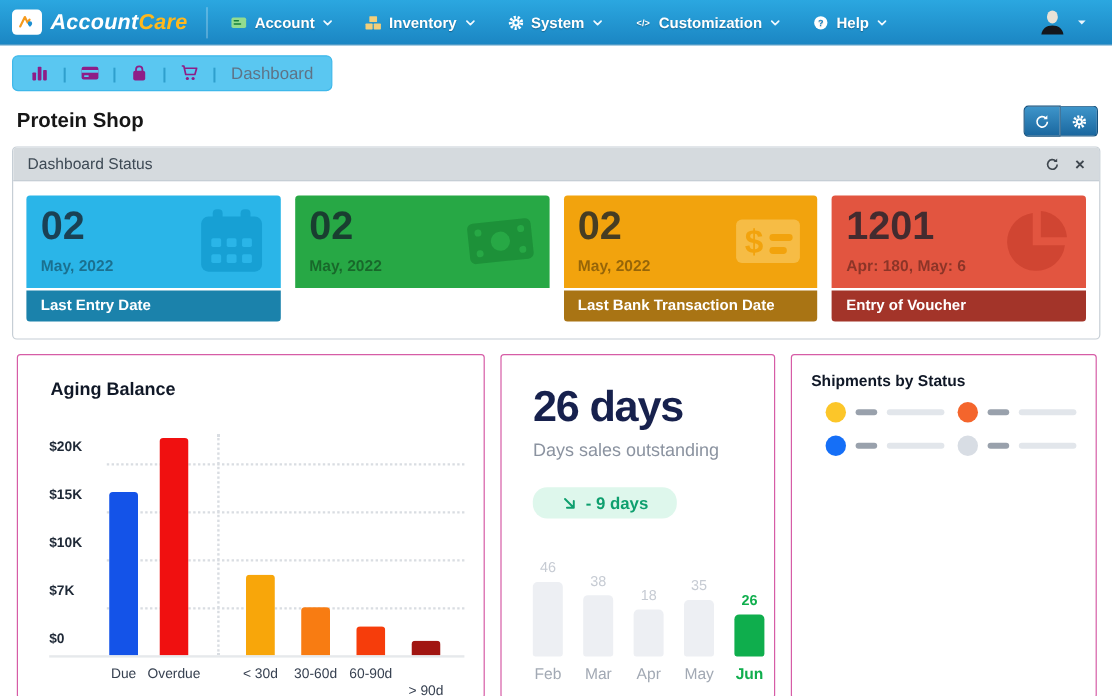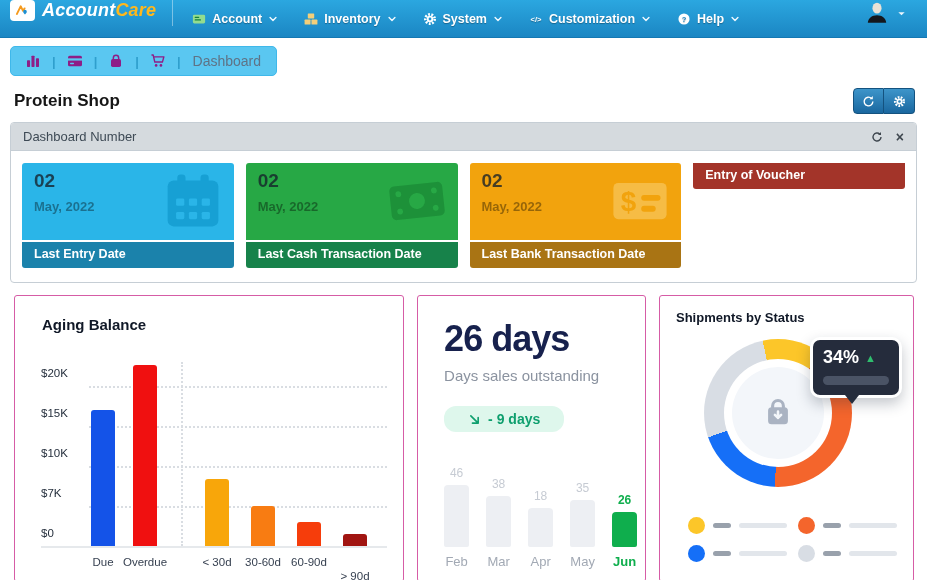--- a/index.html
+++ b/index.html
@@ -3,21 +3,21 @@
 <meta charset="utf-8">
 <style>
   * { box-sizing: border-box; }
   html,body { margin:0; padding:0; }
   body {
     width:927px; height:580px; overflow:hidden;
     background:#fff; font-family:"Liberation Sans", sans-serif;
     -webkit-font-smoothing:antialiased;
   }
   
-  .navbar { display:flex; align-items:flex-start; height:38px;
+  .navbar { display:flex; align-items:center; height:38px;
     background:linear-gradient(180deg,#2ba7e0 0%,#1b86c3 100%);
     border-bottom:1px solid #1478b3; padding:0 12px 0 10px; }
   .brand { display:flex; align-items:center; cursor:pointer; }
   .logo-box { width:25px; height:21px; background:#fff; border-radius:4px;
     display:grid; place-items:center; }
   .logo-box svg { width:17px; height:17px; display:block; }
   .brand-text { font-size:18px; font-weight:800; font-style:italic; color:#fff;
     margin-left:7px; letter-spacing:.2px; }
   .brand-care { color:#ffb81c; }
   .nav-divider { width:1px; height:26px; background:rgba(255,255,255,.4); margin:0 6px 0 16px; }
@@ -57,38 +57,38 @@
     background:#d5dade; padding:6px 12px; font-size:13px; color:#3e4a55;
     border-bottom:1px solid #c6ced5; }
   .hdr-icons { display:flex; align-items:center; gap:13px; color:#3f474f; }
   .hdr-ic { width:12px; height:12px; display:grid; place-items:center; cursor:pointer; }
   .hdr-ic svg { width:12px; height:12px; display:block; }
   .hdr-close { font-size:14px; font-weight:700; line-height:1; cursor:pointer; }
   .status-body { display:flex; gap:12px; padding:12px 11px 14px; }
   .card { flex:1; display:flex; flex-direction:column; gap:2px; }
   .card-body { position:relative; height:77px; border-radius:3px 3px 0 0;
     background:var(--card-bg); padding:8px 12px 0; }
-  .card-num { font-size:19px; font-weight:800; color:rgba(22,32,42,.78); line-height:1.05; }
+  .card-num { font-size:33px; font-weight:800; color:rgba(22,32,42,.78); line-height:1.05; }
   .card-sub { font-size:13px; font-weight:700; color:rgba(0,0,0,.38); margin-top:8px; }
   .card-icon { position:absolute; right:12px; top:9px; }
   .card-icon svg { width:58px; height:58px; display:block; }
   .card-footer { border-radius:0 0 3px 3px; padding:5px 12px 7px; font-size:12.5px;
     font-weight:700; color:#fff; }
   
   .panels { display:flex; gap:13px; margin:12px 13px 0 14px; }
   .panel { background:#fff; border:1px solid #d65ca6; border-radius:3px;
     position:relative; height:287px; }
   .panel-aging { width:392px; }
   .panel-dso { width:230px; }
   .panel-ship { flex:1; padding:14px 16px 0; }
   .panel-aging h2 { margin:20px 0 0 27px; font-size:15px; font-weight:800; color:#101827; }
   .aging { position:relative; height:240px; margin-top:4px; font-size:11.5px; }
   .grid-line { position:absolute; left:74px; right:16px; border-top:2px dotted #d9dde2; }
   .base-line { position:absolute; left:26px; right:16px; border-top:2px solid #e6e9ec; }
-  .ytick { position:absolute; left:26px; color:#1f2937; font-weight:400; }
+  .ytick { position:absolute; left:26px; color:#1f2937; font-weight:700; }
   .vsep { position:absolute; left:166px; border-left:2px dotted #d9dde2; }
   .abar { position:absolute; width:24px; border-radius:3px 3px 0 0; }
   .xlab { position:absolute; transform:translateX(-50%); color:#374151; white-space:nowrap; }
   
   .dso-value { margin:22px 0 0 26px; font-size:36px; font-weight:800; color:#17214d;
     letter-spacing:-1px; }
   .dso-sub { margin:7px 0 0 26px; font-size:15px; color:#8b93a0; }
   .dso-badge { display:inline-flex; align-items:center; gap:7px; margin:22px 0 0 26px;
     padding:5px 24px; border-radius:12px; font-size:14px; font-weight:700; }
   .badge-icon svg { width:13px; height:13px; display:block; }
@@ -282,21 +282,21 @@
           <circle cx="12" cy="12" r="8" fill="none" stroke="currentColor" stroke-width="4.5" stroke-dasharray="3.1 2.48"></circle>
           <circle cx="12" cy="12" r="5.5" fill="currentColor"></circle>
           <circle cx="12" cy="12" r="2.4" fill="var(--gear-hole,#1f97d3)"></circle>
         </svg>
     </button>
   </div>
 </div>
 
 <section class="status-panel">
   <div class="status-header">
-    <span>Dashboard Number</span>
+    <span>Dashboard Status</span>
     <span class="hdr-icons">
       <span class="hdr-ic">
         <svg viewBox="0 0 24 24">
             <path d="M20 12a8 8 0 1 1-2.3-5.6" fill="none" stroke="currentColor" stroke-width="2.8"></path>
             <path d="M20 2v6h-6z" fill="currentColor"></path>
           </svg>
       </span>
       <span class="hdr-close">×</span>
     </span>
   </div>
@@ -333,38 +333,47 @@
                 <rect x="1" y="5" width="22" height="14" rx="2" fill="currentColor"></rect>
                 <circle cx="12" cy="12" r="3.3" fill="var(--card-bg)"></circle>
                 <circle cx="4.6" cy="8.4" r="1.2" fill="var(--card-bg)"></circle>
                 <circle cx="19.4" cy="8.4" r="1.2" fill="var(--card-bg)"></circle>
                 <circle cx="4.6" cy="15.6" r="1.2" fill="var(--card-bg)"></circle>
                 <circle cx="19.4" cy="15.6" r="1.2" fill="var(--card-bg)"></circle>
               </g>
             </svg>
           </span>
         </div>
-        <div class="card-footer" style="background: rgb(23, 130, 74);">Last Cash Transaction Date</div>
       </article>
       <article class="card" style="--card-bg: #f2a30d;">
         <div class="card-body">
           <div class="card-num">02</div>
           <div class="card-sub">May, 2022</div>
           <span class="card-icon" style="color: rgb(246, 188, 69);">
             <svg viewBox="0 0 24 24">
               <rect x="1" y="4.5" width="22" height="15" rx="2" fill="currentColor"></rect>
               <text x="7.2" y="16.2" text-anchor="middle" font-size="11.5" font-weight="bold" fill="var(--card-bg)" font-family="Liberation Sans, sans-serif">$</text>
               <rect x="12.5" y="9.5" width="8" height="2.4" rx="1.2" fill="var(--card-bg)"></rect>
               <rect x="12.5" y="14" width="6" height="2.4" rx="1.2" fill="var(--card-bg)"></rect>
             </svg>
           </span>
         </div>
         <div class="card-footer" style="background: rgb(169, 116, 20);">Last Bank Transaction Date</div>
       </article>
       <article class="card" style="--card-bg: #e25540;">
+        <div class="card-body">
+          <div class="card-num">1201</div>
+          <div class="card-sub">Apr: 180, May: 6</div>
+          <span class="card-icon" style="color: rgb(208, 69, 50);">
+            <svg viewBox="0 0 24 24" fill="currentColor">
+              <path d="M10.6 2.3A10 10 0 1 0 21.7 13.4H10.6z"></path>
+              <path d="M13.4 1.6a9.6 9.6 0 0 1 9 9h-9z"></path>
+            </svg>
+          </span>
+        </div>
         <div class="card-footer" style="background: rgb(163, 52, 41);">Entry of Voucher</div>
       </article>
     </div>
 </section>
 
 <div class="panels">
   <section class="panel panel-aging">
     <h2>Aging Balance</h2>
     <div class="aging" id="aging-chart">
         <div class="base-line" style="top: 209px;"></div>
@@ -428,41 +437,20 @@
         <div class="mcol">
           <div class="mval hl">26</div>
           <div class="mbar" style="height: 35px; background: rgb(15, 174, 77);"></div>
           <div class="mlab hl">Jun</div>
         </div>
       </div>
   </section>
 
   <section class="panel panel-ship">
     <h2>Shipments by Status</h2>
-    <div class="donut-wrap">
-      <div class="donut" id="donut" style="background: conic-gradient(from -12deg, rgb(252, 198, 41) 0deg, rgb(252, 198, 41) 46.8deg, rgb(244, 101, 44) 46.8deg, rgb(244, 101, 44) 194.4deg, rgb(21, 111, 247) 194.4deg, rgb(21, 111, 247) 262.8deg, rgb(216, 221, 228) 262.8deg, rgb(216, 221, 228) 360deg);">
-        <div class="donut-hole"></div>
-        <div class="donut-center">
-          <span>
-            <svg viewBox="0 0 24 24">
-                <path d="M8.2 8V7a3.8 3.8 0 0 1 7.6 0v1" fill="none" stroke="#aab3c2" stroke-width="2.2" stroke-linecap="round"></path>
-                <rect x="5" y="8" width="14" height="12" rx="2.5" fill="#aab3c2"></rect>
-                <path d="M12 11v4.5m0 0l-2.2-2.2m2.2 2.2l2.2-2.2" stroke="#f3f6fa" stroke-width="1.8" fill="none" stroke-linecap="round"></path>
-              </svg>
-          </span>
-        </div>
-      </div>
-      <div class="tooltip">
-        <div class="tt-row">
-          <span class="tt-val">34%</span>
-          <span class="tt-tri">▲</span>
-        </div>
-        <div class="tt-bar"></div>
-      </div>
-    </div>
     <div class="legend" id="legend">
         <div class="lg-item">
           <span class="lg-dot" style="background: rgb(252, 198, 41);"></span>
           <span class="lg-d1"></span>
           <span class="lg-d2"></span>
         </div>
         <div class="lg-item">
           <span class="lg-dot" style="background: rgb(244, 101, 44);"></span>
           <span class="lg-d1"></span>
           <span class="lg-d2"></span>

